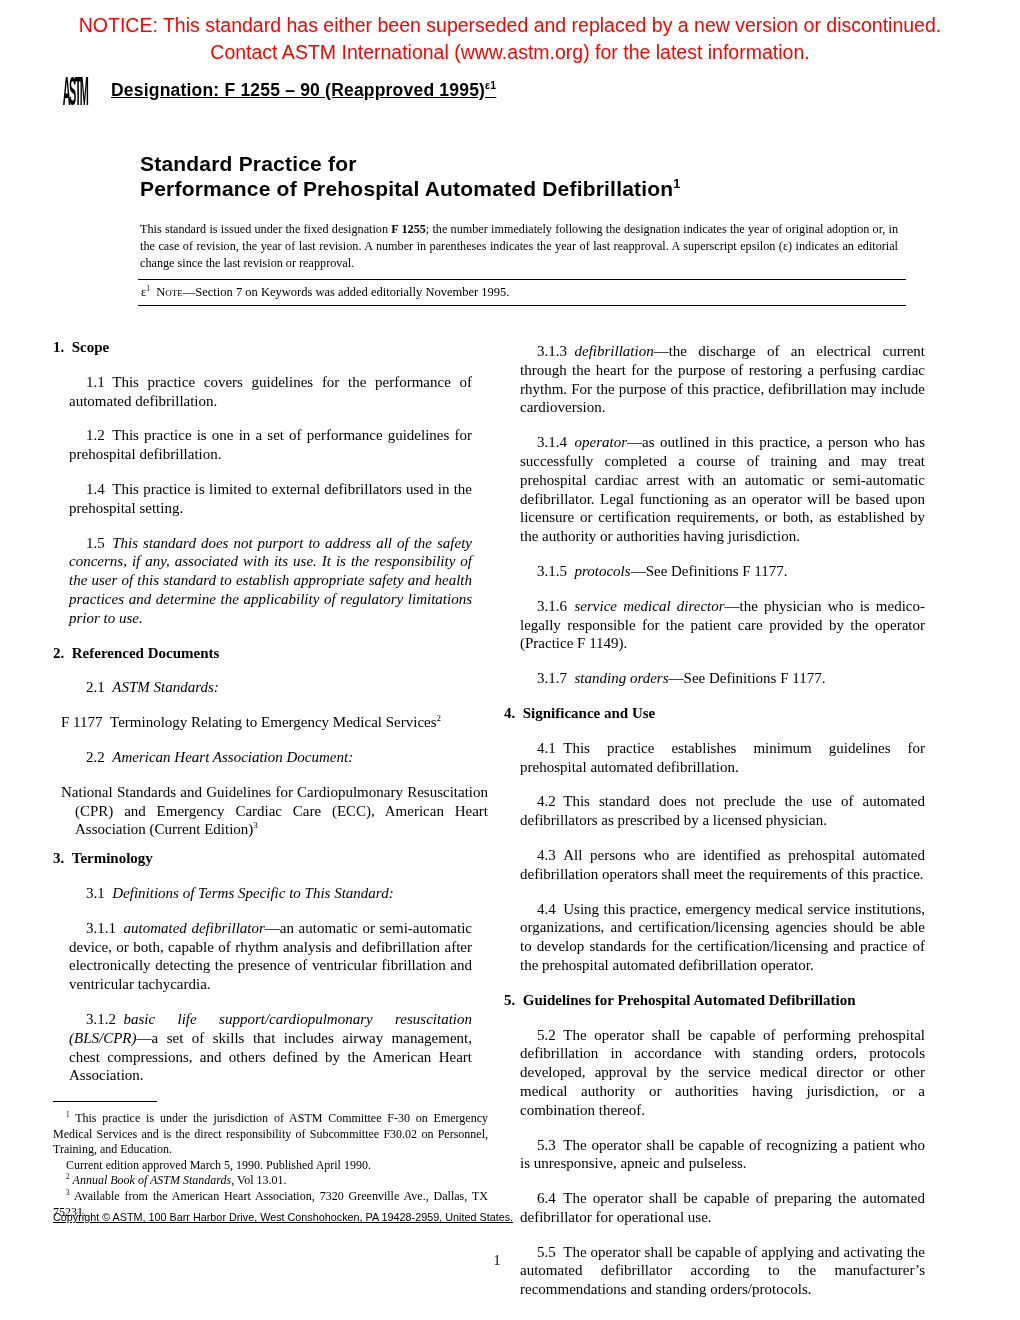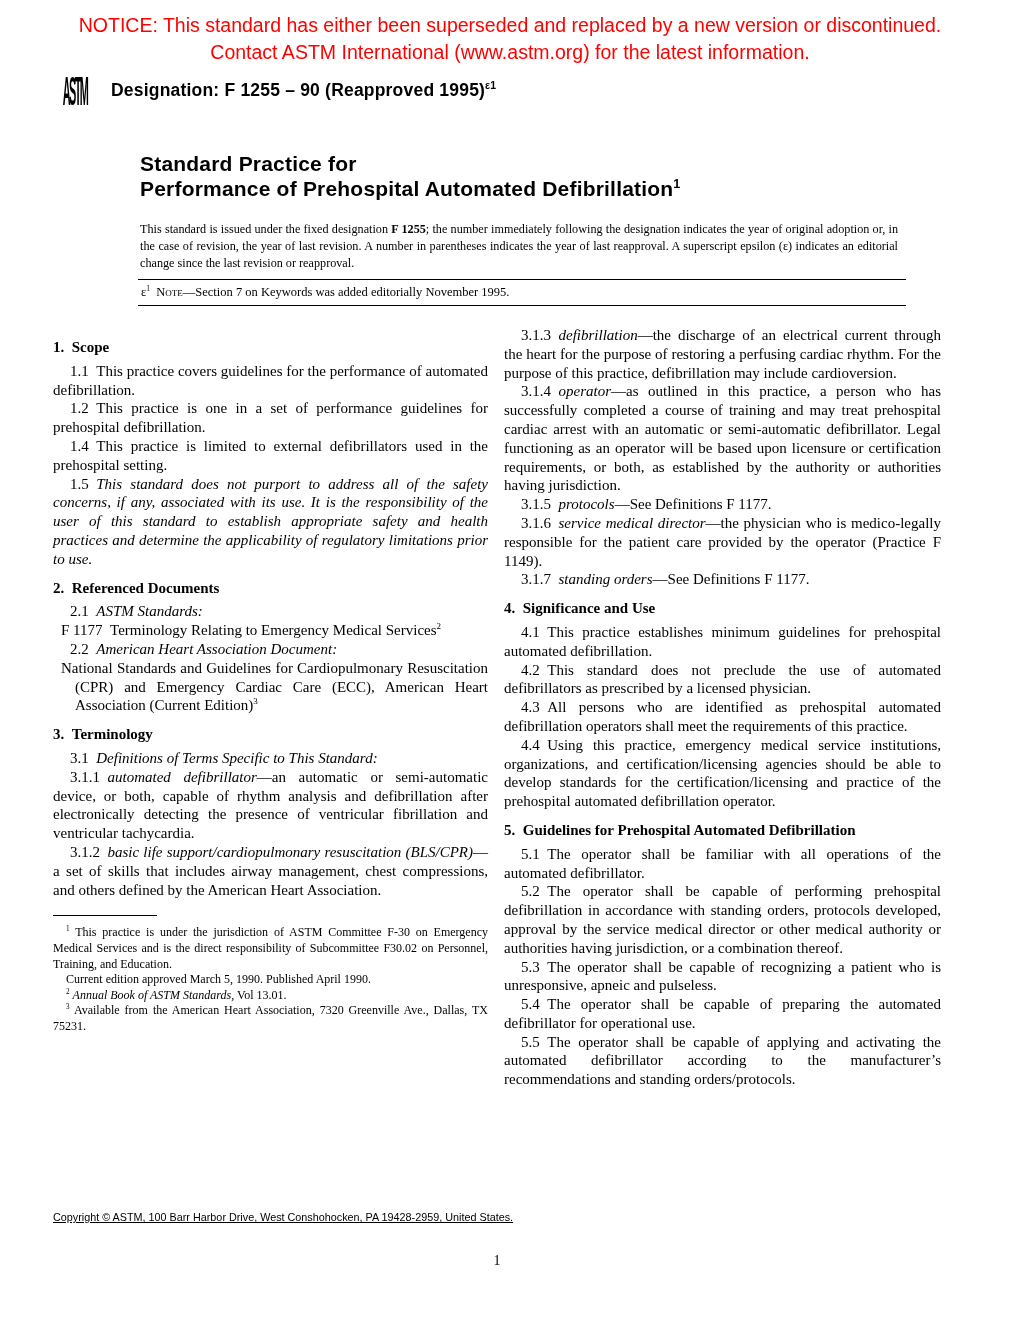--- a/index.html
+++ b/index.html
@@ -16,20 +16,21 @@
     font-family:"Liberation Sans", sans-serif; font-weight:400;
     font-size:19.5px; line-height:27px; color:#ff0000;
   }
 
   
   .desig-row { position:absolute; top:68px; left:56px; display:flex; align-items:center; gap:17px; }
   .astm-logo { display:block; }
   .designation {
     font-family:"Liberation Sans", sans-serif; font-weight:700; font-size:17.5px;
     letter-spacing:0.2px;
+    text-decoration:underline;
   }
 
   
   .title-block {
     position:absolute; top:151px; left:140px; width:760px;
     font-family:"Liberation Sans", sans-serif; font-weight:700;
     font-size:21px; line-height:25px; letter-spacing:0.2px;
   }
 
   
@@ -44,21 +45,21 @@
   .editorial-note { position:absolute; top:284px; left:141px; width:760px; font-size:12.5px; line-height:17px; }
 
   
   .columns {
     position:absolute; top:326px; left:53px; width:888px;
     display:flex; gap:16px; align-items:flex-start;
   }
   .col { font-size:15px; line-height:18.8px; text-align:justify; }
   .col-left  { width:435px; }
   .col-right { width:437px; }
-  .blk-para    { margin:0; text-indent:17px; }
+  .blk-para    { margin:16px; text-indent:17px; }
   .blk-heading { margin:10px 0 5px 0; font-weight:700; text-indent:0; font-size:15px; }
   .col .blk-heading:first-child { margin-top:12px; }
   .blk-ref     { margin:0; padding-left:22px; text-indent:-14px; }
 
   .run-i  { font-style:italic; }
   .run-b  { font-weight:700; }
   .run-sc { font-variant:small-caps; }
   sup { font-size:60%; line-height:0; vertical-align:super; }
 
   
@@ -139,24 +140,23 @@
         <p class="blk-para">3.1.4 <span class="run-i">operator</span>—as outlined in this practice, a person who has successfully completed a course of training and may treat prehospital cardiac arrest with an automatic or semi-automatic defibrillator. Legal functioning as an operator will be based upon licensure or certification requirements, or both, as established by the authority or authorities having jurisdiction.</p>
         <p class="blk-para">3.1.5 <span class="run-i">protocols</span>—See Definitions F 1177.</p>
         <p class="blk-para">3.1.6 <span class="run-i">service medical director</span>—the physician who is medico-legally responsible for the patient care provided by the operator (Practice F 1149).</p>
         <p class="blk-para">3.1.7 <span class="run-i">standing orders</span>—See Definitions F 1177.</p>
         <h3 class="blk-heading">4. Significance and Use</h3>
         <p class="blk-para">4.1 This practice establishes minimum guidelines for prehospital automated defibrillation.</p>
         <p class="blk-para">4.2 This standard does not preclude the use of automated defibrillators as prescribed by a licensed physician.</p>
         <p class="blk-para">4.3 All persons who are identified as prehospital automated defibrillation operators shall meet the requirements of this practice.</p>
         <p class="blk-para">4.4 Using this practice, emergency medical service institutions, organizations, and certification/licensing agencies should be able to develop standards for the certification/licensing and practice of the prehospital automated defibrillation operator.</p>
         <h3 class="blk-heading">5. Guidelines for Prehospital Automated Defibrillation</h3>
-        <p class="blk-para">5.1 The operator shall be familiar with all operations of the automated defibrillator.</p>
         <p class="blk-para">5.2 The operator shall be capable of performing prehospital defibrillation in accordance with standing orders, protocols developed, approval by the service medical director or other medical authority or authorities having jurisdiction, or a combination thereof.</p>
         <p class="blk-para">5.3 The operator shall be capable of recognizing a patient who is unresponsive, apneic and pulseless.</p>
-        <p class="blk-para">5.4 The operator shall be capable of preparing the automated defibrillator for operational use.</p>
+        <p class="blk-para">6.4 The operator shall be capable of preparing the automated defibrillator for operational use.</p>
         <p class="blk-para">5.5 The operator shall be capable of applying and activating the automated defibrillator according to the manufacturer’s recommendations and standing orders/protocols.</p>
       </div>
   </div>
 
   <div class="copyright">Copyright © ASTM, 100 Barr Harbor Drive, West Conshohocken, PA 19428-2959, United States.</div>
   <div class="page-number">1</div>
 
 </div>
 
 </body></html>

